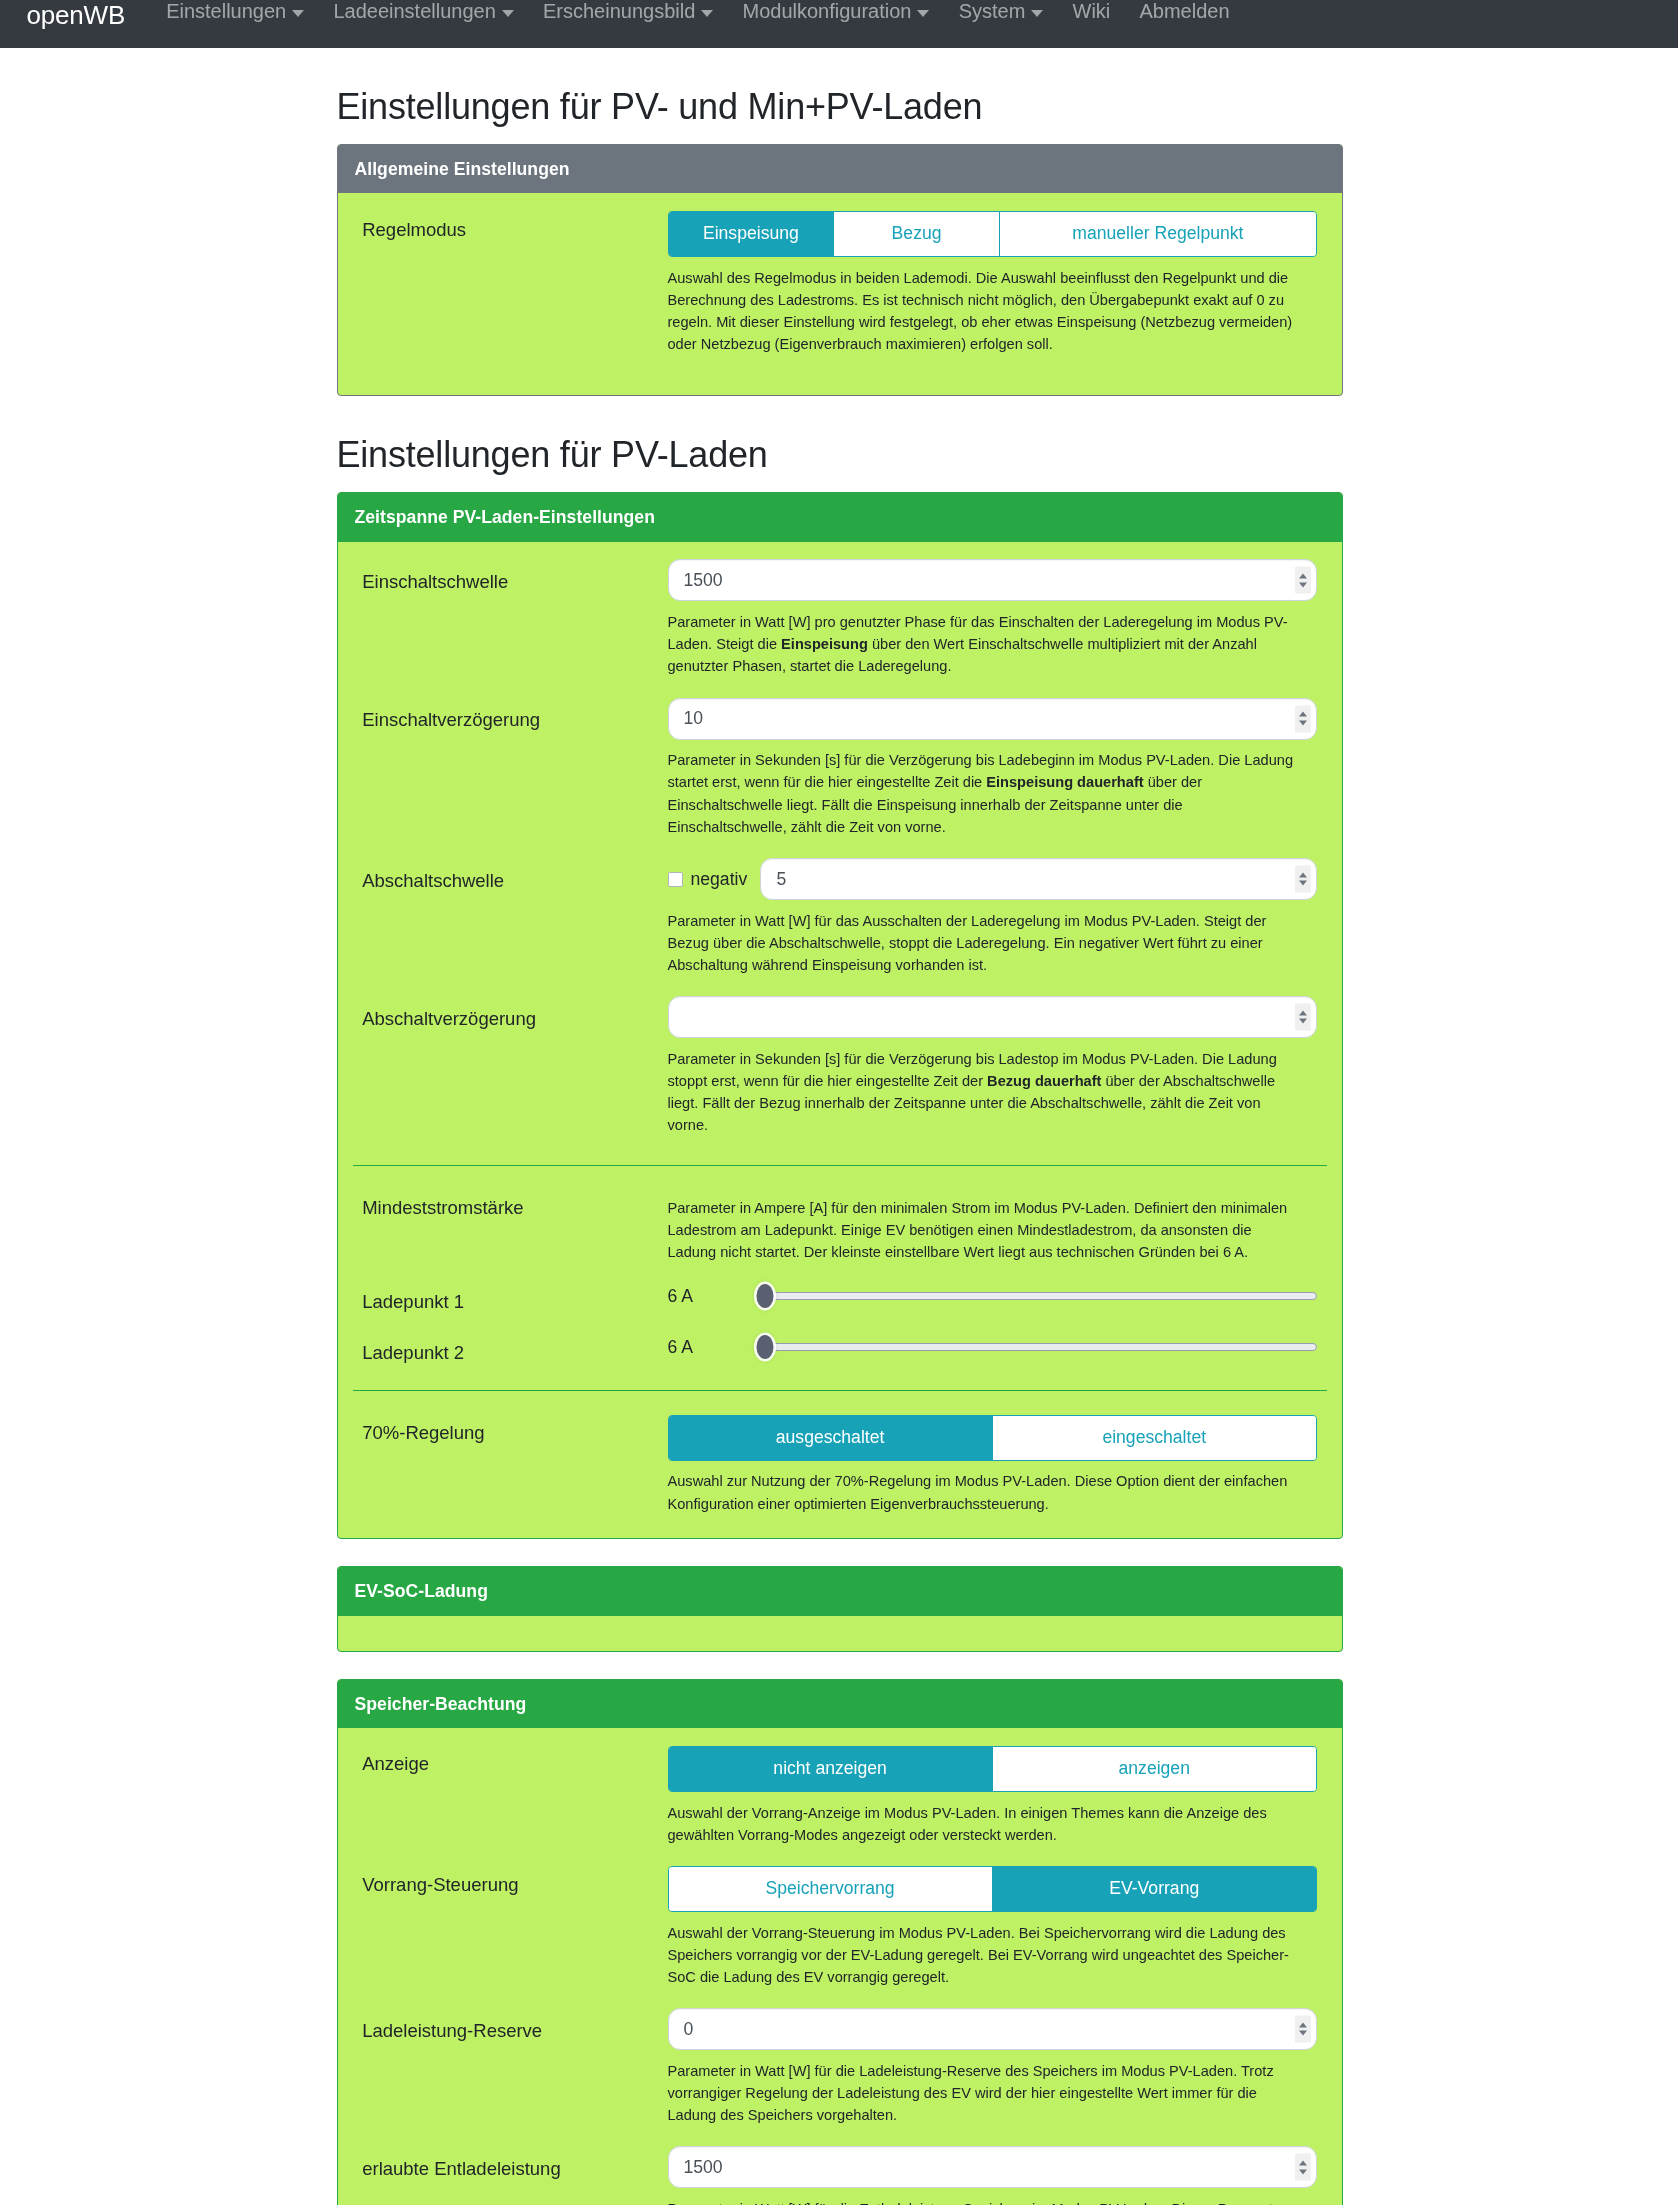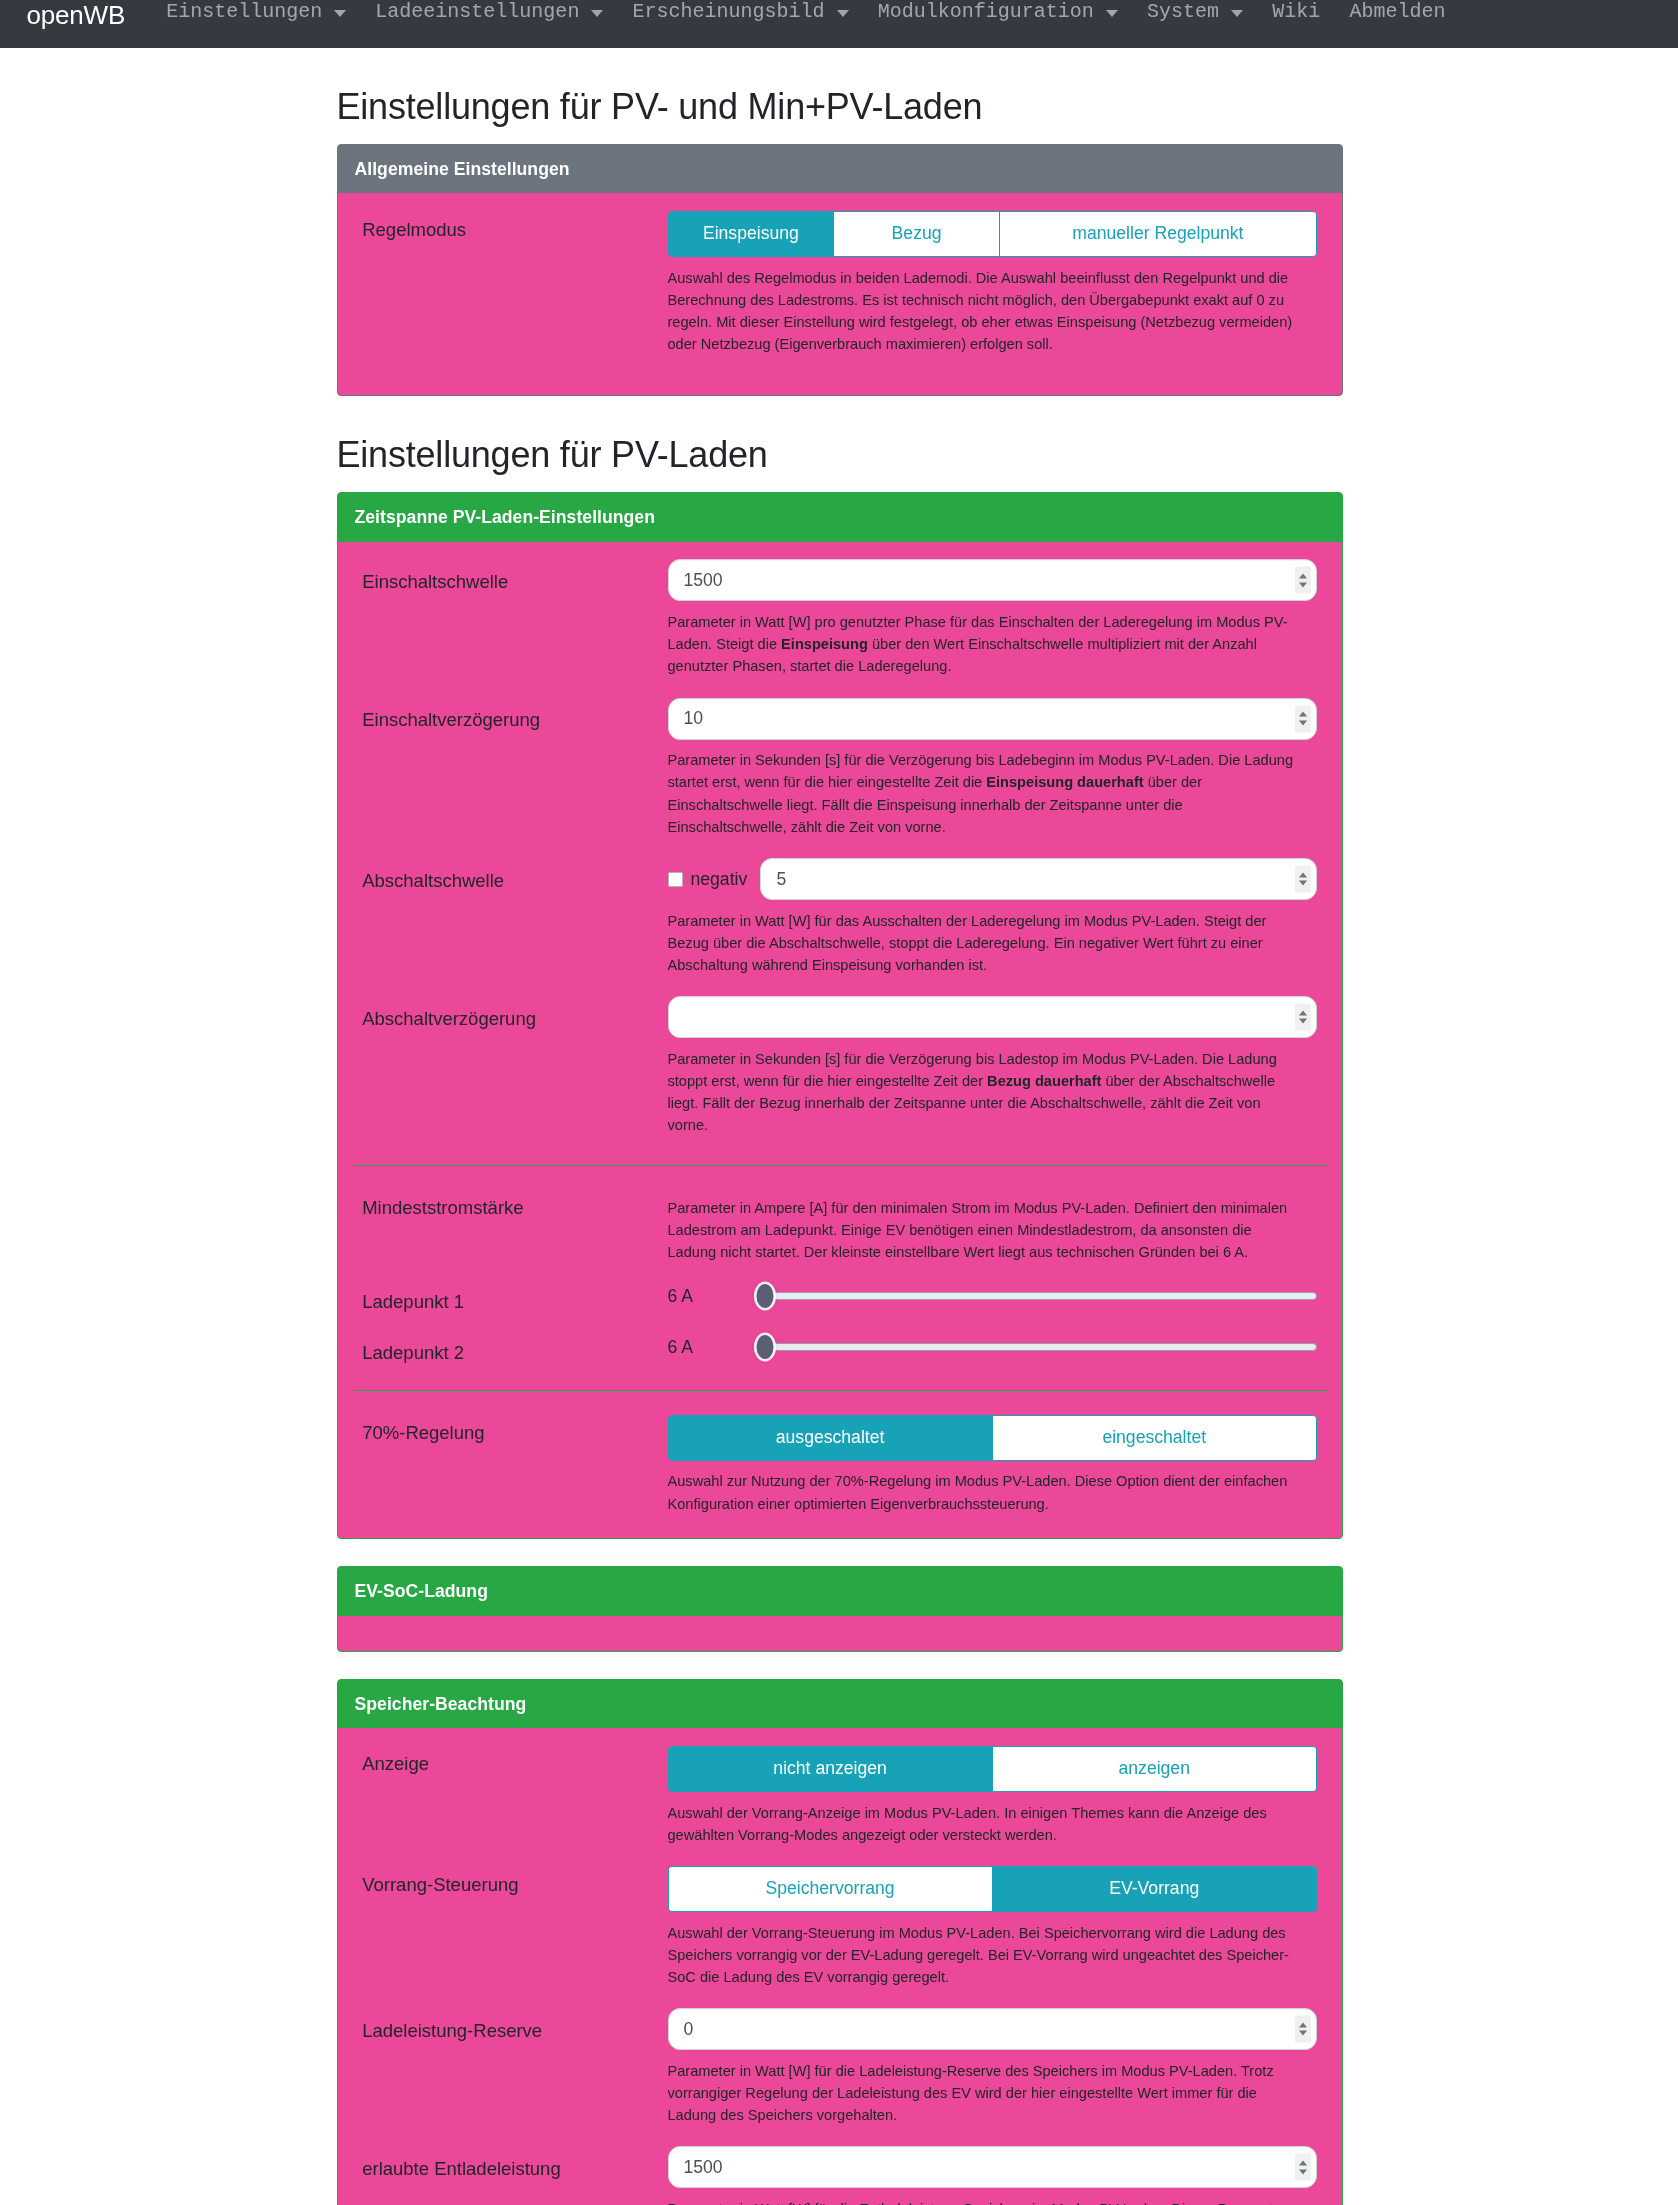--- a/index.html
+++ b/index.html
@@ -30,23 +30,22 @@
     white-space: nowrap;
   }
   .nav-items { display: flex; align-items: center; }
   .nav-item {
     color: rgba(255,255,255,.55);
     font-size: 20px;
     padding: 0 14.6px;
     white-space: nowrap;
     display: flex;
     align-items: center;
-    gap: 12px;
+    gap: 6px;
     cursor: pointer;
-    font-family: Liberation Mono, monospace;
   }
   .caret {
     display: inline-block;
     width: 0; height: 0;
     border-left: 6.2px solid transparent;
     border-right: 6.2px solid transparent;
     border-top: 7px solid rgba(255,255,255,.55);
     position: relative; top: 1.8px;
   }
 
@@ -62,21 +61,21 @@
     color: #212529;
     margin: 38px 0 16px 0;
     letter-spacing: -0.2px;
   }
 
   
   .card {
     border: 0.9px solid #dee2e6;
     border-radius: 4px;
     margin-bottom: 27px;
-    background: #ec4899;
+    background: #bef264;
     overflow: hidden;
   }
   .card.grey  { border-color: #6c757d; }
   .card.green { border-color: #28a745; }
 
   .card-header {
     padding: 13.7px 17px;
     font-size: 17.6px;
     font-weight: 700;
     color: #ffffff;

